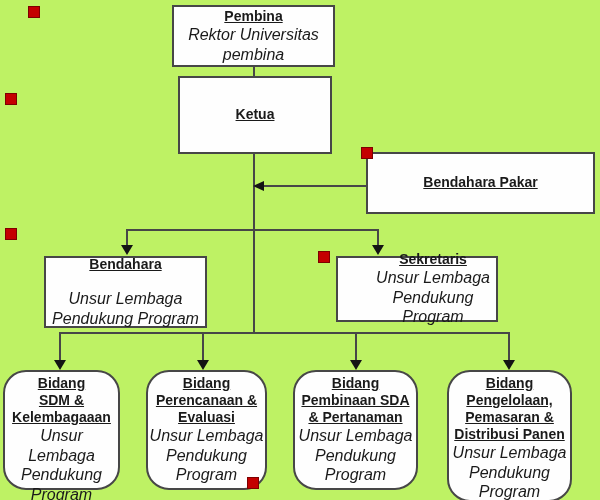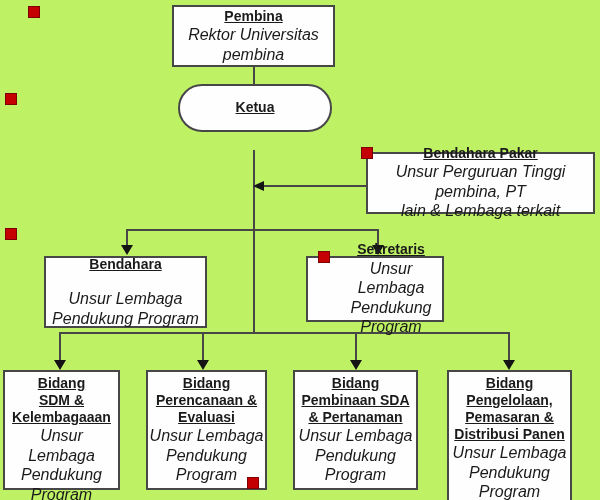--- a/index.html
+++ b/index.html
@@ -12,27 +12,27 @@
     display:flex;flex-direction:column;align-items:center;justify-content:center;
     text-align:center;box-sizing:border-box;line-height:1.22;
   }
   .node .title{
     font-weight:bold;text-decoration:underline;font-size:14px;
     white-space:pre-line;
   }
   .node .subtitle{
     font-style:italic;font-size:16px;white-space:pre-line;
   }
-  .node.small{justify-content:flex-start;padding-top:3px;}
+  .node.small{justify-content:flex-start;padding-top:3px;border-radius:23px;}
   
   #n-pembina    {left:172px;top:5px;  width:163px;height:62px;}
-  #n-ketua      {left:178px;top:84px; width:154px;height:48px;border-radius:26px;}
+  #n-ketua      {left:178px;top:76px; width:154px;height:78px;}
   #n-kelompok   {left:366px;top:152px;width:229px;height:62px;}
   #n-bendahara  {left:44px; top:256px;width:163px;height:72px;gap:16px;}
-  #n-sekretaris {left:306px;top:256px;width:138px;height:66px;padding-left:32px;}
+  #n-sekretaris {left:336px;top:256px;width:162px;height:66px;padding-left:32px;}
   #n-sdm        {left:3px;  top:370px;width:117px;height:120px;}
   #n-perencanaan{left:146px;top:370px;width:121px;height:120px;}
   #n-pembinaan  {left:293px;top:370px;width:125px;height:120px;}
   #n-pengelolaan{left:447px;top:370px;width:125px;height:132px;}
   
   .hline,.vline{position:absolute;background:#474747;}
   .hline{height:2px;}
   .vline{width:2px;}
   #l-v1   {left:253px;top:67px; height:21px;}
   #l-trunk{left:253px;top:150px;height:183px;}
@@ -106,22 +106,20 @@
     <div class="subtitle">Rektor Universitas
 pembina</div>
   </div>
 
   <div class="node" id="n-ketua">
     <div class="title">Ketua</div>
   </div>
 
   <div class="node" id="n-kelompok">
     <div class="title">Bendahara Pakar</div>
-    <div class="subtitle">Unsur Perguruan Tinggi pembina, PT
-lain &amp; Lembaga terkait</div>
   </div>
 
   <div class="node" id="n-bendahara">
     <div class="title">Bendahara</div>
     <div class="subtitle">Unsur Lembaga
 Pendukung Program</div>
   </div>
 
   <div class="node" id="n-sekretaris">
     <div class="title">Sekretaris</div>

